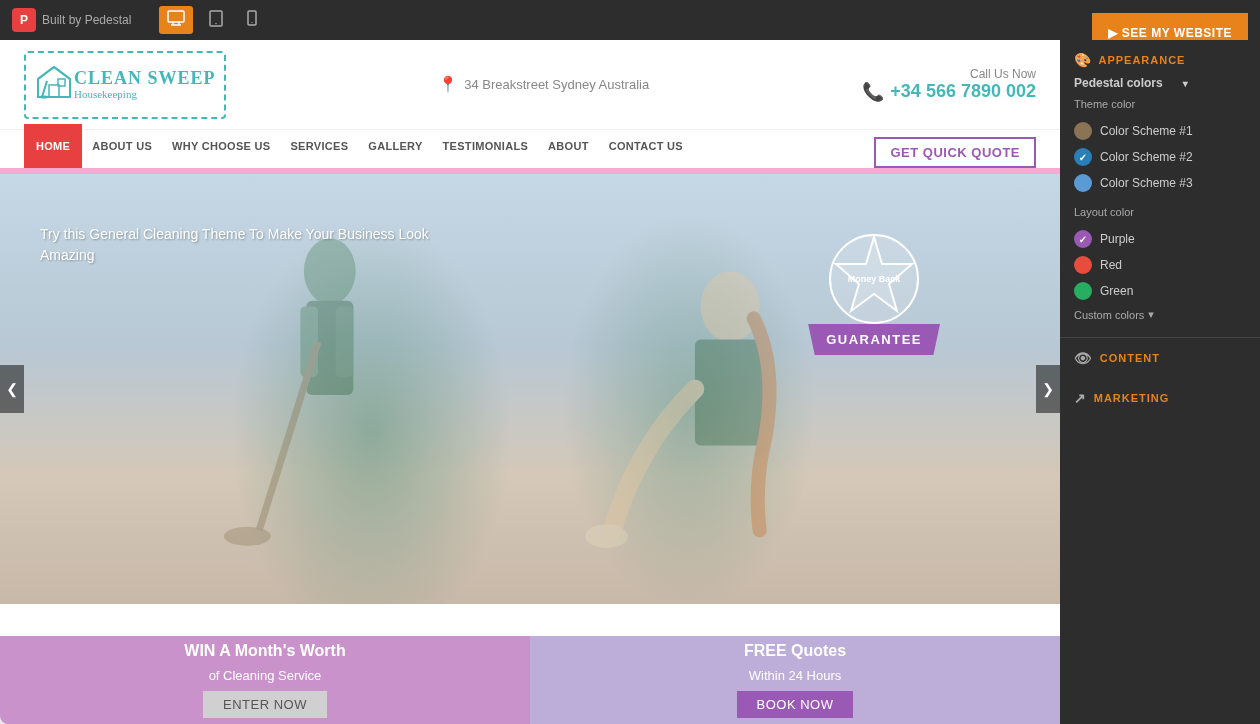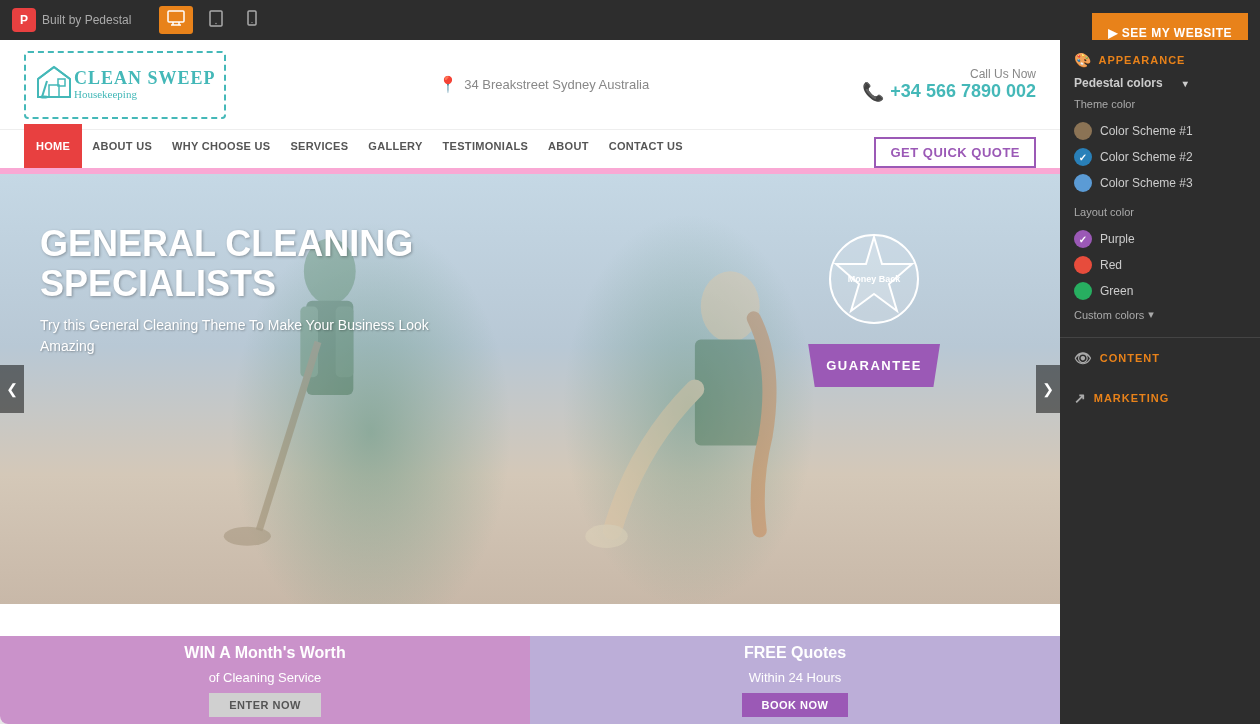--- a/index.html
+++ b/index.html
@@ -143,21 +143,21 @@
     }
     .bottom-card {
       flex: 1; display: flex; flex-direction: column; align-items: center;
       justify-content: center; gap: 8px; margin-top: 32px;
     }
     .card-purple { background: rgba(180, 100, 180, 0.7); }
     .card-lavender { background: rgba(160, 140, 200, 0.7); }
     .card-title { font-size: 16px; font-weight: 900; color: white; text-align: center; }
     .card-subtitle { font-size: 13px; color: white; text-align: center; }
     .card-btn {
-      padding: 6px 20px; font-size: 11px; font-weight: bold; cursor: pointer; border: none;
+      padding: 6px 20px; font-size: 13px; font-weight: normal; cursor: pointer; border: none;
       letter-spacing: 0.5px;
     }
     .btn-gray { background: #d0d0d0; color: #555; }
     .btn-purple { background: #9b59b6; color: white; }
 
     
     .right-panel {
       width: 200px; background: #2d2d2d; color: white;
       display: flex; flex-direction: column; overflow-y: auto;
     }
@@ -309,37 +309,33 @@
         <ellipse cx="620" cy="130" rx="25" ry="30" fill="#e8c8a0"></ellipse>
         <rect x="590" y="158" width="60" height="90" rx="5" fill="#3a6a4a"></rect>
 
         <path d="M640 140 Q660 180 650 240 Q640 280 645 320" stroke="#c8783a" stroke-width="12" fill="none" stroke-linecap="round"></path>
 
         <path d="M590 200 Q540 250 520 320" stroke="#e8c8a0" stroke-width="16" fill="none" stroke-linecap="round"></path>
         <ellipse cx="515" cy="325" rx="18" ry="10" fill="#e8e0c0" opacity="0.8"></ellipse>
       </svg>
 
       <div class="hero-content">
-        <div class="hero-title">
-          <span>GENERAL CLEANING</span><br>
-          <span>SPECIALISTS</span>
-        </div>
         <div class="hero-subtitle">Try this General Cleaning Theme To Make Your Business Look Amazing</div>
       </div>
 
       <div class="money-back-badge">
         <div style="position:relative;display:inline-block">
           <svg width="100" height="100" viewBox="0 0 100 100" style="position:absolute;top:-5px;left:-5px;z-index:1">
             <polygon points="50,8 58,35 88,35 65,55 73,82 50,65 27,82 35,55 12,35 42,35" stroke="white" stroke-width="2" fill="rgba(255,255,255,0.15)"></polygon>
           </svg>
           <div class="badge-outer" style="position:relative;z-index:2">
             <div class="badge-money-back">Money Back</div>
           </div>
         </div>
-        <div class="badge-guarantee-ribbon" style="margin-top:20px;display:block;text-align:right;background:#9b59b6;color:white;font-weight:900;font-size:13px;padding:14px 18px;letter-spacing:1.5px">GUARANTEE</div>
+        <div class="badge-guarantee-ribbon" style="margin-top:0;display:block;text-align:right;background:#9b59b6;color:white;font-weight:900;font-size:13px;padding:8px 18px;letter-spacing:1.5px">GUARANTEE</div>
       </div>
 
       <div class="slider-arrow prev">❮</div>
       <div class="slider-arrow next">❯</div>
     </div>
 
     <div class="bottom-cards">
       <div class="bottom-card card-purple">
         <div class="card-title">WIN A Month's Worth</div>
         <div class="card-subtitle">of Cleaning Service</div>

